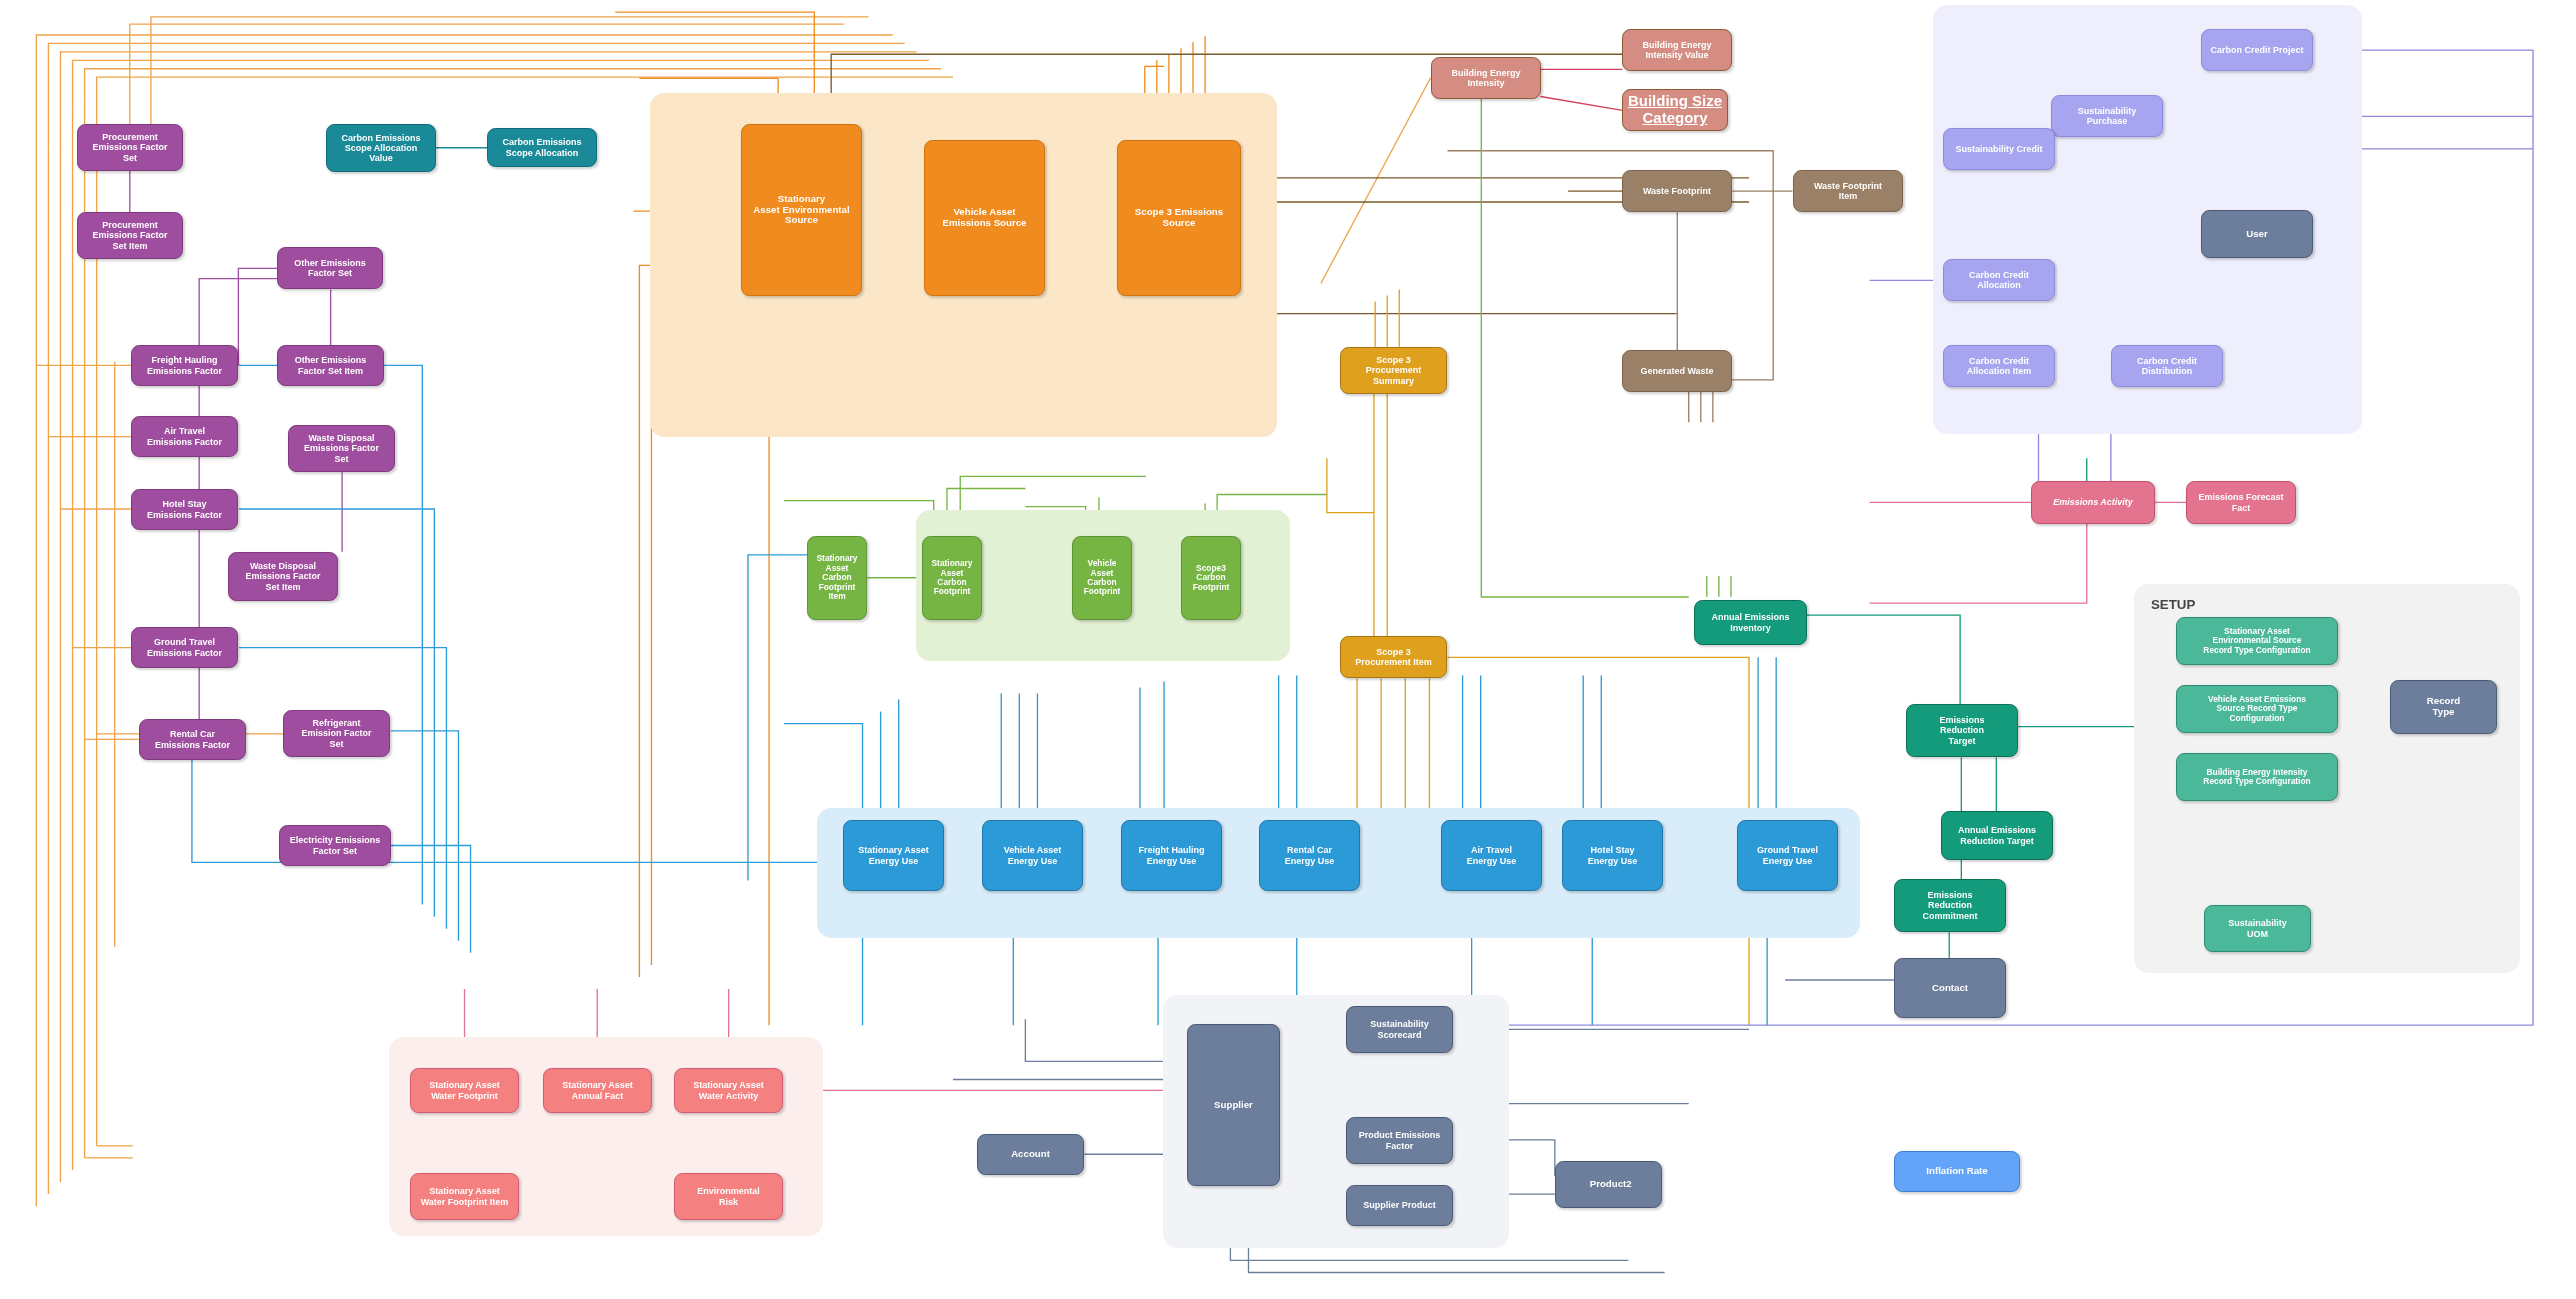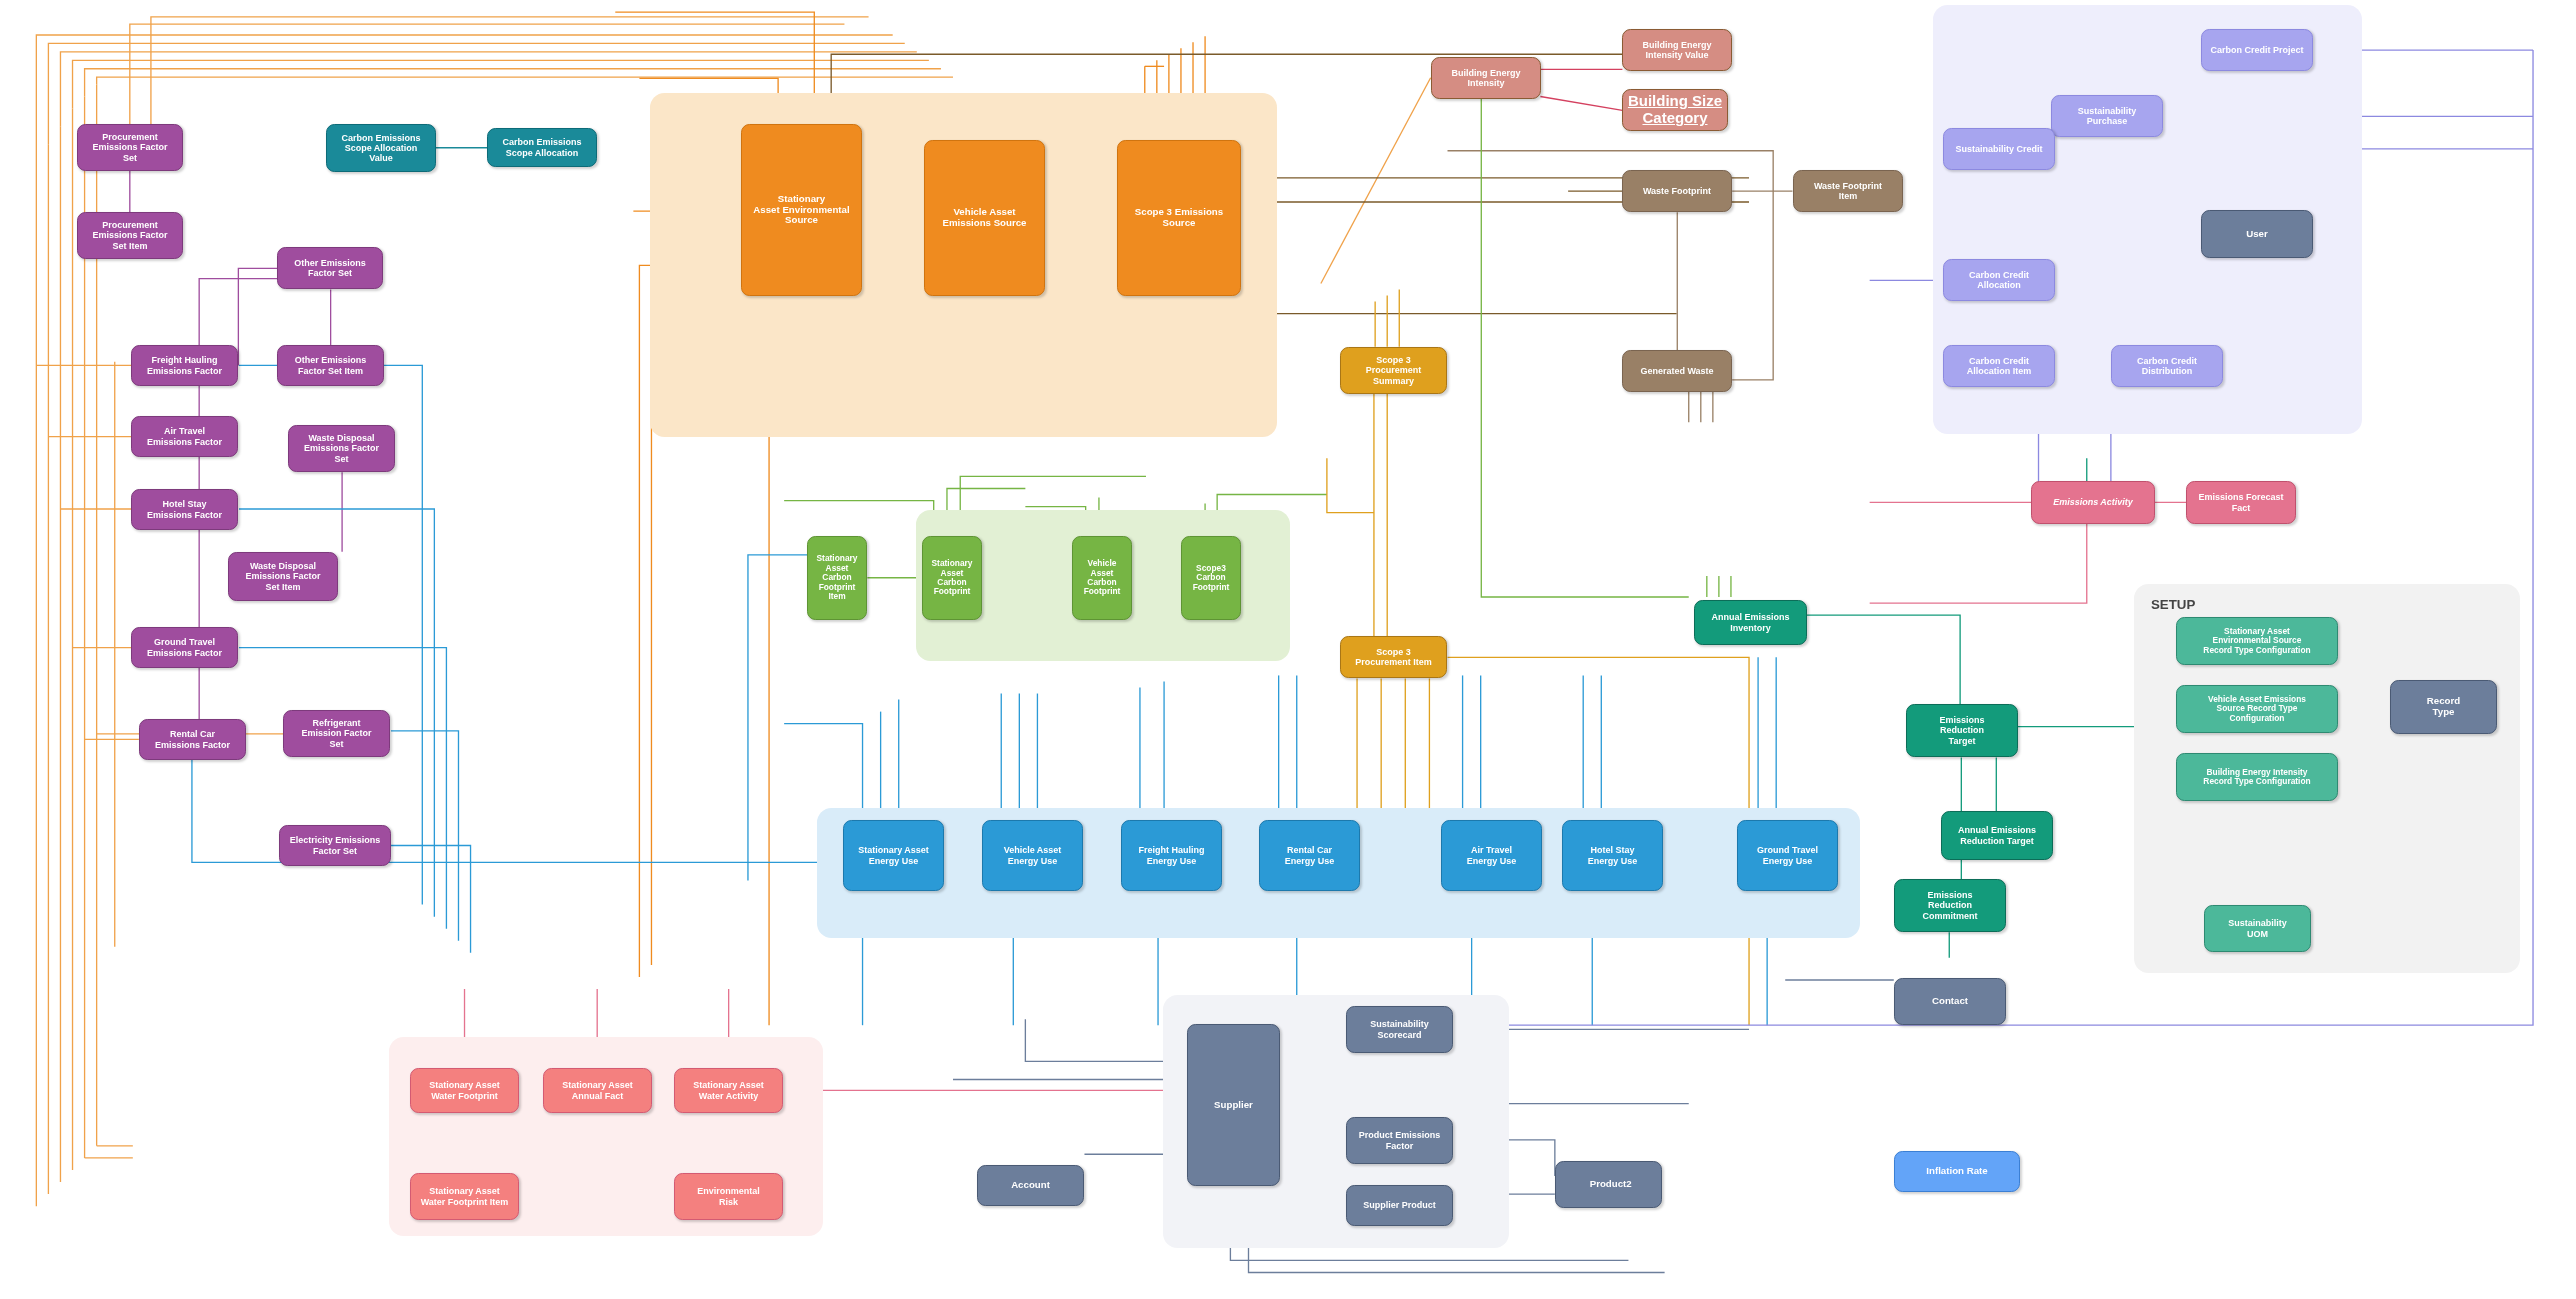--- a/index.html
+++ b/index.html
@@ -348,21 +348,21 @@
     </div>
     <div class="ent" style="left: 1906px; top: 704px; width: 112px; height: 53px; background: rgb(19, 155, 123); border: 1.8px solid rgb(12, 109, 88); font-size: 9px;">
       <span>Emissions<br>Reduction<br>Target</span>
     </div>
     <div class="ent" style="left: 1941px; top: 811px; width: 112px; height: 49px; background: rgb(19, 155, 123); border: 1.8px solid rgb(12, 109, 88); font-size: 9px;">
       <span>Annual Emissions<br>Reduction Target</span>
     </div>
     <div class="ent" style="left: 1894px; top: 879px; width: 112px; height: 53px; background: rgb(19, 155, 123); border: 1.8px solid rgb(12, 109, 88); font-size: 9px;">
       <span>Emissions<br>Reduction<br>Commitment</span>
     </div>
-    <div class="ent" style="left: 1894px; top: 958px; width: 112px; height: 47px; background: rgb(108, 126, 155); border: 1.8px solid rgb(74, 90, 116); font-size: 9.7px; margin-top: 20px;">
+    <div class="ent" style="left: 1894px; top: 958px; width: 112px; height: 60px; background: rgb(108, 126, 155); border: 1.8px solid rgb(74, 90, 116); font-size: 9.7px;">
       <span>Contact</span>
     </div>
     <div class="ent" style="left: 2031px; top: 481px; width: 124px; height: 43px; background: rgb(228, 115, 143); border: 1.8px solid rgb(192, 80, 109); font-size: 9px; font-style: italic;">
       <span>Emissions Activity</span>
     </div>
     <div class="ent" style="left: 2186px; top: 481px; width: 110px; height: 43px; background: rgb(228, 115, 143); border: 1.8px solid rgb(192, 80, 109); font-size: 9px;">
       <span>Emissions Forecast<br>Fact</span>
     </div>
     <div class="ent" style="left: 2201px; top: 29px; width: 112px; height: 42px; background: rgb(167, 165, 239); border: 1.8px solid rgb(140, 137, 224); font-size: 9px;">
       <span>Carbon Credit Project</span>
@@ -420,21 +420,21 @@
     </div>
     <div class="ent" style="left: 1346px; top: 1006px; width: 107px; height: 47px; background: rgb(108, 126, 155); border: 1.8px solid rgb(74, 90, 116); font-size: 9px;">
       <span>Sustainability<br>Scorecard</span>
     </div>
     <div class="ent" style="left: 1346px; top: 1117px; width: 107px; height: 47px; background: rgb(108, 126, 155); border: 1.8px solid rgb(74, 90, 116); font-size: 9px;">
       <span>Product Emissions<br>Factor</span>
     </div>
     <div class="ent" style="left: 1346px; top: 1185px; width: 107px; height: 41px; background: rgb(108, 126, 155); border: 1.8px solid rgb(74, 90, 116); font-size: 9px;">
       <span>Supplier Product</span>
     </div>
-    <div class="ent" style="left: 977px; top: 1134px; width: 107px; height: 41px; background: rgb(108, 126, 155); border: 1.8px solid rgb(74, 90, 116); font-size: 9.7px; margin-top: 31px;">
+    <div class="ent" style="left: 977px; top: 1134px; width: 107px; height: 41px; background: rgb(108, 126, 155); border: 1.8px solid rgb(74, 90, 116); font-size: 9.7px;">
       <span>Account</span>
     </div>
     <div class="ent" style="left: 1555px; top: 1161px; width: 107px; height: 47px; background: rgb(108, 126, 155); border: 1.8px solid rgb(74, 90, 116); font-size: 9.7px; padding-left: 8px;">
       <span>Product2</span>
     </div>
     <div class="ent" style="left: 1894px; top: 1151px; width: 126px; height: 41px; background: rgb(99, 164, 248); border: 1.8px solid rgb(59, 127, 212); font-size: 9.7px;">
       <span>Inflation Rate</span>
     </div>
   </div>
 

